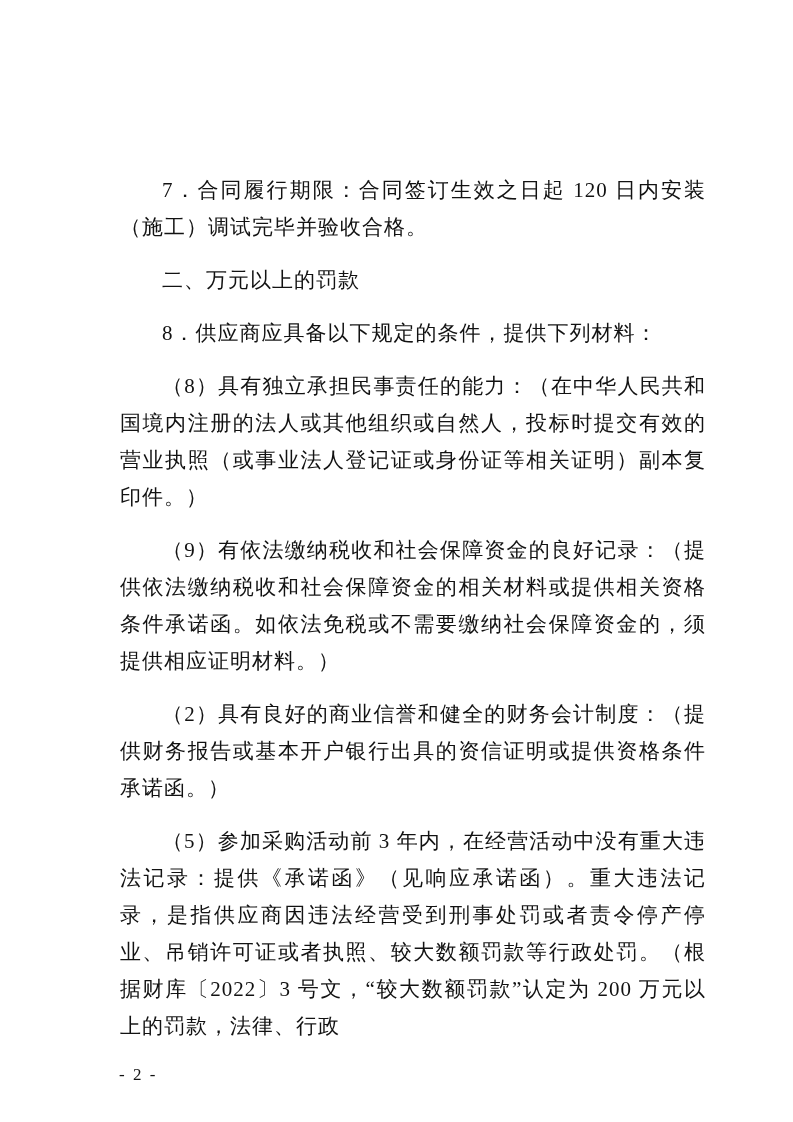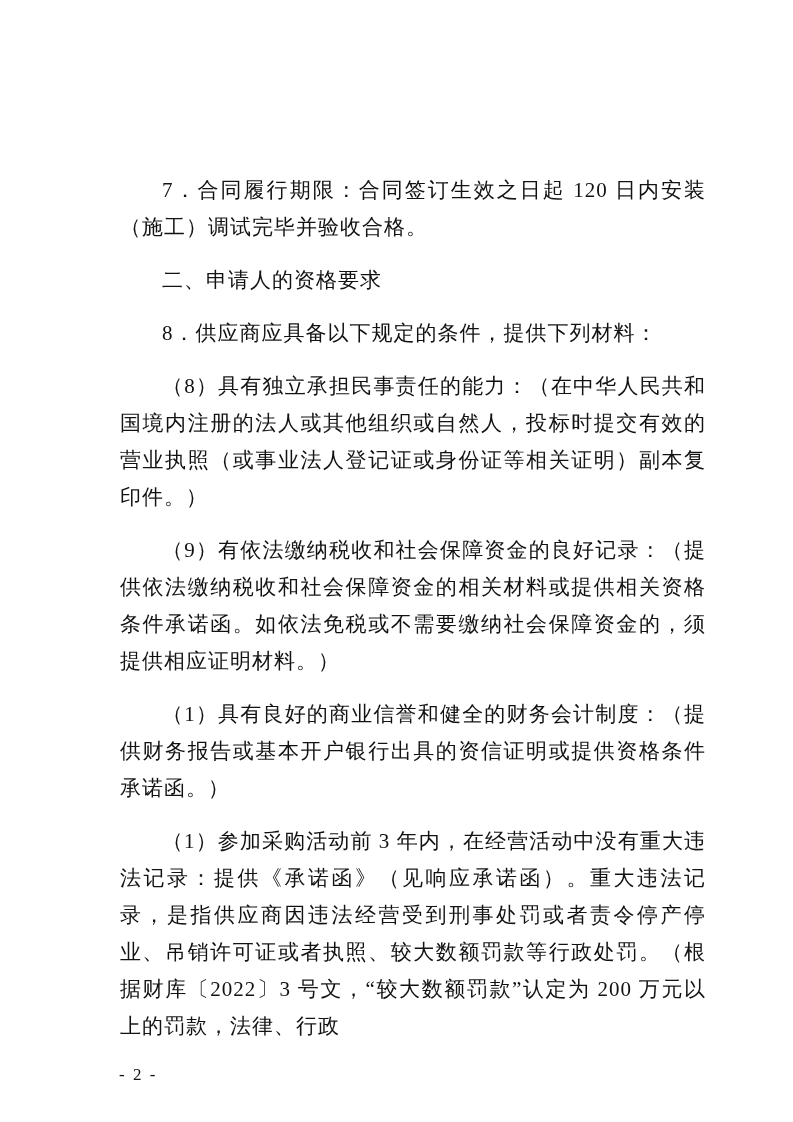--- a/index.html
+++ b/index.html
@@ -42,21 +42,21 @@
     color: #121212;
     font-family: "Liberation Serif", "DejaVu Serif", serif;
   }
 </style>
 </head>
 <body>
 
 <div class="page">
   <main class="content">
     <p class="para">7．合同履行期限：合同签订生效之日起 120 日内安装（施工）调试完毕并验收合格。</p>
-    <p class="para">二、申请人的资格要求</p>
+    <p class="para">二、万元以上的罚款</p>
     <p class="para">8．供应商应具备以下规定的条件，提供下列材料：</p>
     <p class="para">（8）具有独立承担民事责任的能力：（在中华人民共和国境内注册的法人或其他组织或自然人，投标时提交有效的营业执照（或事业法人登记证或身份证等相关证明）副本复印件。）</p>
     <p class="para">（9）有依法缴纳税收和社会保障资金的良好记录：（提供依法缴纳税收和社会保障资金的相关材料或提供相关资格条件承诺函。如依法免税或不需要缴纳社会保障资金的，须提供相应证明材料。）</p>
-    <p class="para">（1）具有良好的商业信誉和健全的财务会计制度：（提供财务报告或基本开户银行出具的资信证明或提供资格条件承诺函。）</p>
-    <p class="para">（1）参加采购活动前 3 年内，在经营活动中没有重大违法记录：提供《承诺函》（见响应承诺函）。重大违法记录，是指供应商因违法经营受到刑事处罚或者责令停产停业、吊销许可证或者执照、较大数额罚款等行政处罚。（根据财库〔2022〕3 号文，“较大数额罚款”认定为 200 万元以上的罚款，法律、行政</p>
+    <p class="para">（2）具有良好的商业信誉和健全的财务会计制度：（提供财务报告或基本开户银行出具的资信证明或提供资格条件承诺函。）</p>
+    <p class="para">（5）参加采购活动前 3 年内，在经营活动中没有重大违法记录：提供《承诺函》（见响应承诺函）。重大违法记录，是指供应商因违法经营受到刑事处罚或者责令停产停业、吊销许可证或者执照、较大数额罚款等行政处罚。（根据财库〔2022〕3 号文，“较大数额罚款”认定为 200 万元以上的罚款，法律、行政</p>
   </main>
   <div class="footer">- 2 -</div>
 </div>
 
 </body></html>

